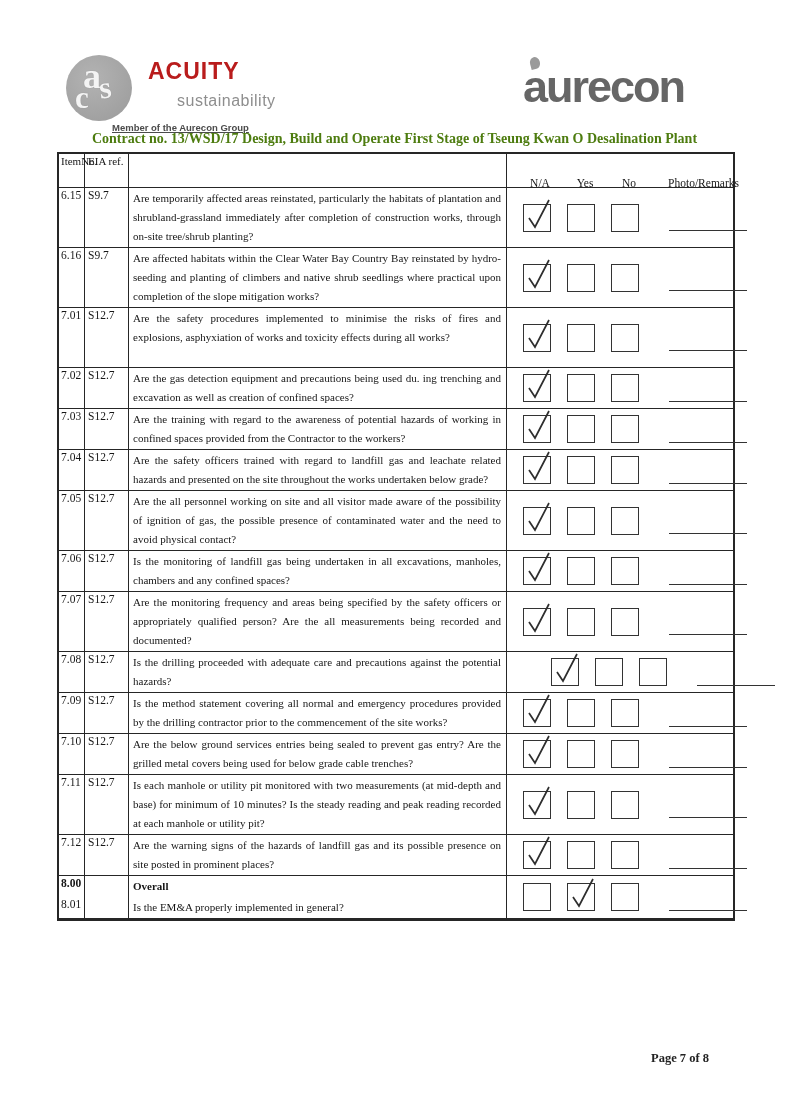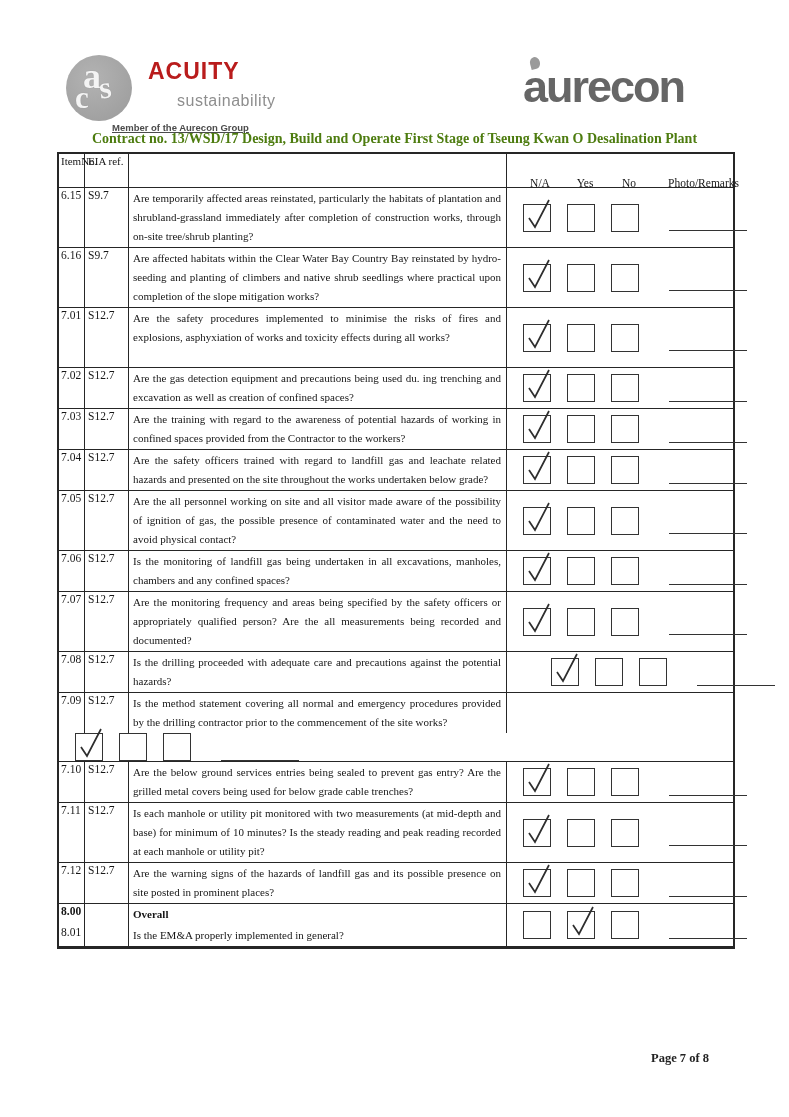--- a/index.html
+++ b/index.html
@@ -336,21 +336,21 @@
             </div>
             <div class="box-slot">
               <div class="box"></div>
             </div>
             <div class="box-slot">
               <div class="box"></div>
             </div>
             <div class="remark-line"></div>
           </div>
         </div>
-        <div class="block" style="min-height: 41px; flex-direction: column;">
+        <div class="block" style="min-height: 41px;">
           <div class="block-left">
             <div class="entry">
               <div class="c-item">7.09</div>
               <div class="c-eia">S12.7</div>
               <div class="c-q">Is the method statement covering all normal and emergency procedures provided by the drilling contractor prior to the commencement of the site works?</div>
             </div>
           </div>
           <div class="c-checks">
             <div class="box-slot">
               <div class="box"></div>

